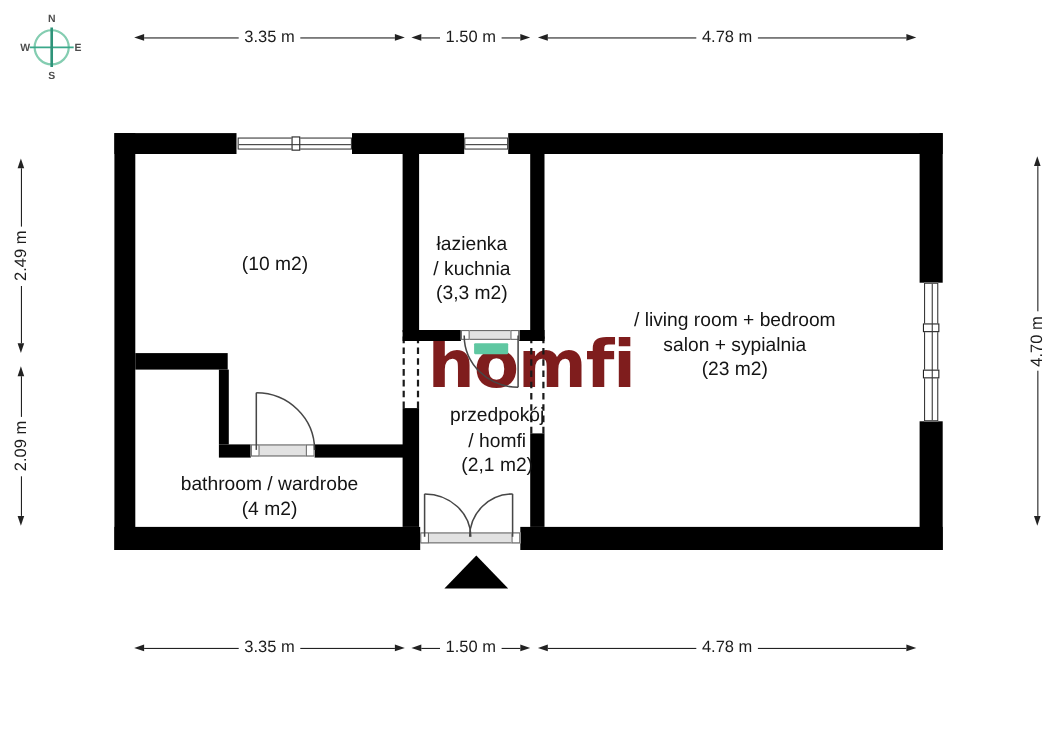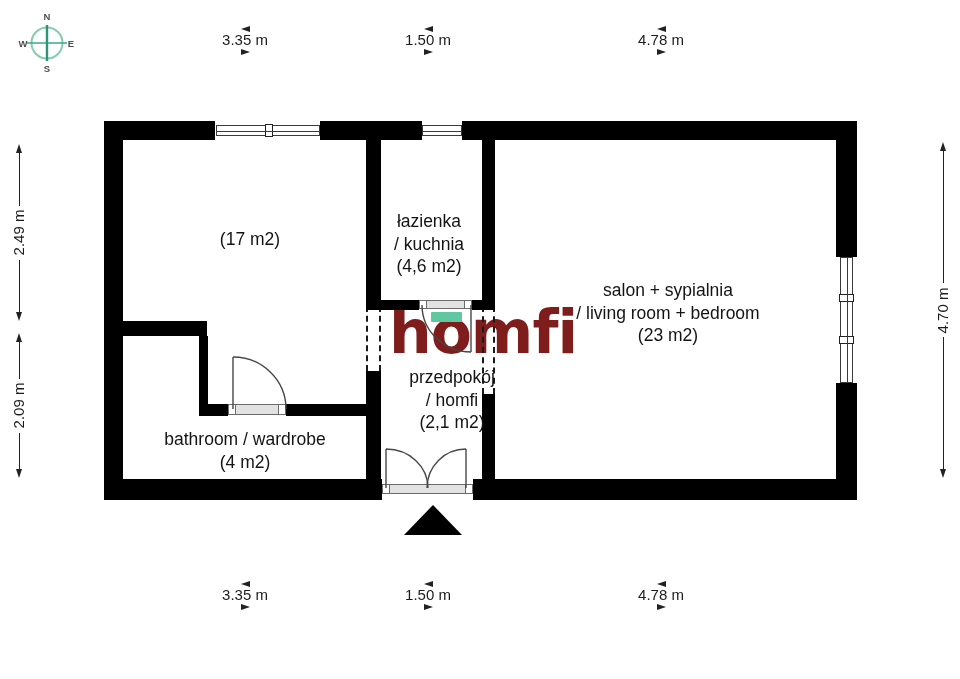--- a/index.html
+++ b/index.html
@@ -13,21 +13,21 @@
   .win{position:absolute;background:#fff;border:1px solid #3a3a3a;box-sizing:border-box;}
   .win-h::after{content:"";position:absolute;left:0;right:0;top:50%;height:1px;background:#3a3a3a;}
   .win-v::after{content:"";position:absolute;top:0;bottom:0;left:50%;width:1px;background:#3a3a3a;}
   .mullion{position:absolute;background:#fff;border:1px solid #222;box-sizing:border-box;}
   
   .sill{position:absolute;background:#e2e2e2;border:1px solid #6b6b6b;box-sizing:border-box;}
   .sill::before,.sill::after{content:"";position:absolute;top:-1px;bottom:-1px;width:6px;background:#fff;border:1px solid #6b6b6b;}
   .sill::before{left:-1px;} .sill::after{right:-1px;}
   
   .hdim,.vdim{position:absolute;display:flex;align-items:center;color:#1c1c1c;}
-  .hdim{height:16px;flex-direction:column;}
+  .hdim{height:16px;flex-direction:row;}
   .vdim{width:16px;flex-direction:column;}
   .dline{background:#222;}
   .hdim .dline{flex:1;height:1px;}
   .vdim .dline{flex:1;width:1px;}
   .dlabel{font-size:15px;white-space:nowrap;padding:0 5px;transform:translateY(-1px);}
   .vlabel{width:16px;height:54px;display:flex;align-items:center;justify-content:center;}
   .vlabel span{transform:rotate(-90deg);font-size:15px;white-space:nowrap;display:block;}
   .arrL{width:0;height:0;border-right:9px solid #222;border-top:3.2px solid transparent;border-bottom:3.2px solid transparent;}
   .arrR{width:0;height:0;border-left:9px solid #222;border-top:3.2px solid transparent;border-bottom:3.2px solid transparent;}
   .arrU{width:0;height:0;border-bottom:9px solid #222;border-left:3.2px solid transparent;border-right:3.2px solid transparent;}
@@ -97,30 +97,30 @@
       <path d="M386,488 L386,449"></path>
       <path d="M386,449 A42,39 0 0 1 428,488"></path>
       <path d="M466,488 L466,449"></path>
       <path d="M466,449 A39,39 0 0 0 427,488"></path>
     </g>
   </svg>
 
   <div id="entry-triangle"></div>
 
   <div class="room-label" style="left:250px;top:228px;">
-    <div>(17 m2)</div>
+    <div>(10 m2)</div>
   </div>
   <div class="room-label" style="left:429px;top:186px;margin-top:24px;">
     <div>łazienka</div>
     <div>/ kuchnia</div>
-    <div>(4,6 m2)</div>
+    <div>(3,3 m2)</div>
   </div>
   <div class="room-label" style="left:668px;top:279px;">
+    <div>/ living room + bedroom</div>
     <div>salon + sypialnia</div>
-    <div>/ living room + bedroom</div>
     <div>(23 m2)</div>
   </div>
   <div class="room-label" style="left:245px;top:428px;">
     <div>bathroom / wardrobe</div>
     <div>(4 m2)</div>
   </div>
   <div class="room-label" style="left:452px;top:366px;">
     <div>przedpokój</div>
     <div>/ homfi</div>
     <div>(2,1 m2)</div>

